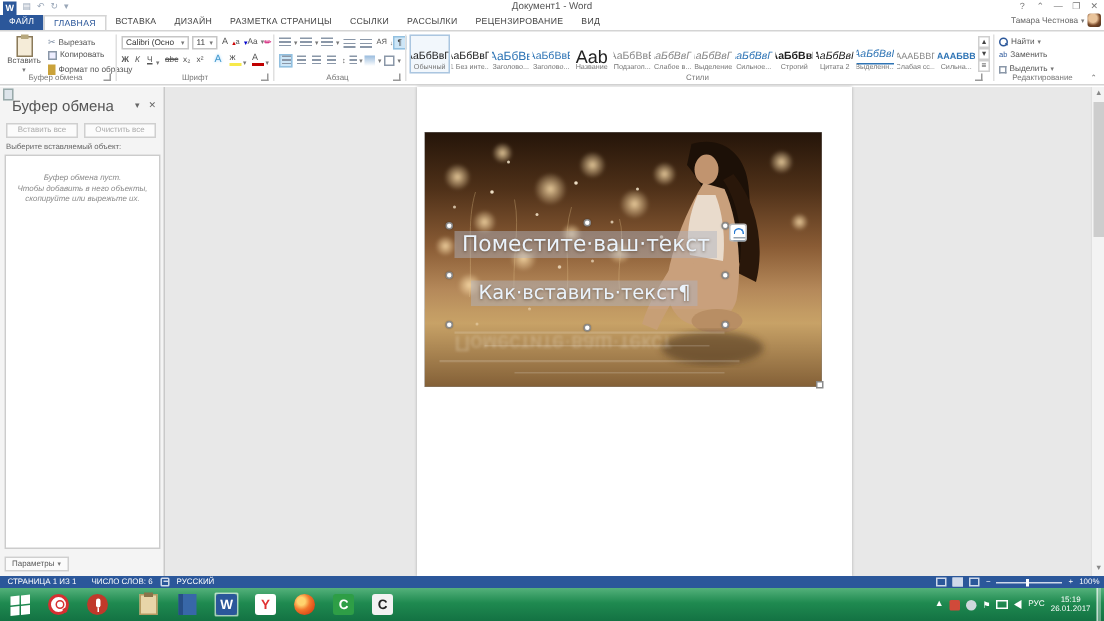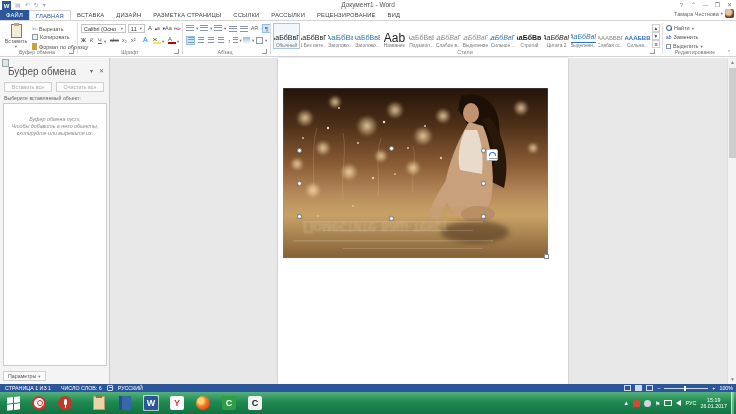--- a/index.html
+++ b/index.html
@@ -474,20 +474,22 @@
           <ellipse cx="192" cy="144" rx="34" ry="11" fill="#3f2912" opacity="0.5" filter="url(#blur2)"></ellipse>
           <g fill="#fff" opacity="0.16">
             <rect x="20" y="133" width="180" height="1.5"></rect>
             <rect x="40" y="142" width="150" height="1"></rect>
             <rect x="10" y="152" width="200" height="1.5"></rect>
             <rect x="60" y="160" width="140" height="1"></rect>
           </g>
           <rect width="265" height="170" fill="none" stroke="#8a8a8a" stroke-width="0.5"></rect>
         </svg>
 
+        <div class="ov-line" id="ov1">Поместите·ваш·текст</div>
+        <div class="ov-line" id="ov2">Как·вставить·текст¶</div>
         <div id="ov-refl">Поместите·ваш·текст</div>
 
         <div class="handle" style="left:14px; top:60px;"></div>
         <div class="handle" style="left:106px; top:58px;"></div>
         <div class="handle" style="left:198px; top:60px;"></div>
         <div class="handle" style="left:14px; top:93px;"></div>
         <div class="handle" style="left:198px; top:93px;"></div>
         <div class="handle" style="left:14px; top:126px;"></div>
         <div class="handle" style="left:106px; top:128px;"></div>
         <div class="handle" style="left:198px; top:126px;"></div>

